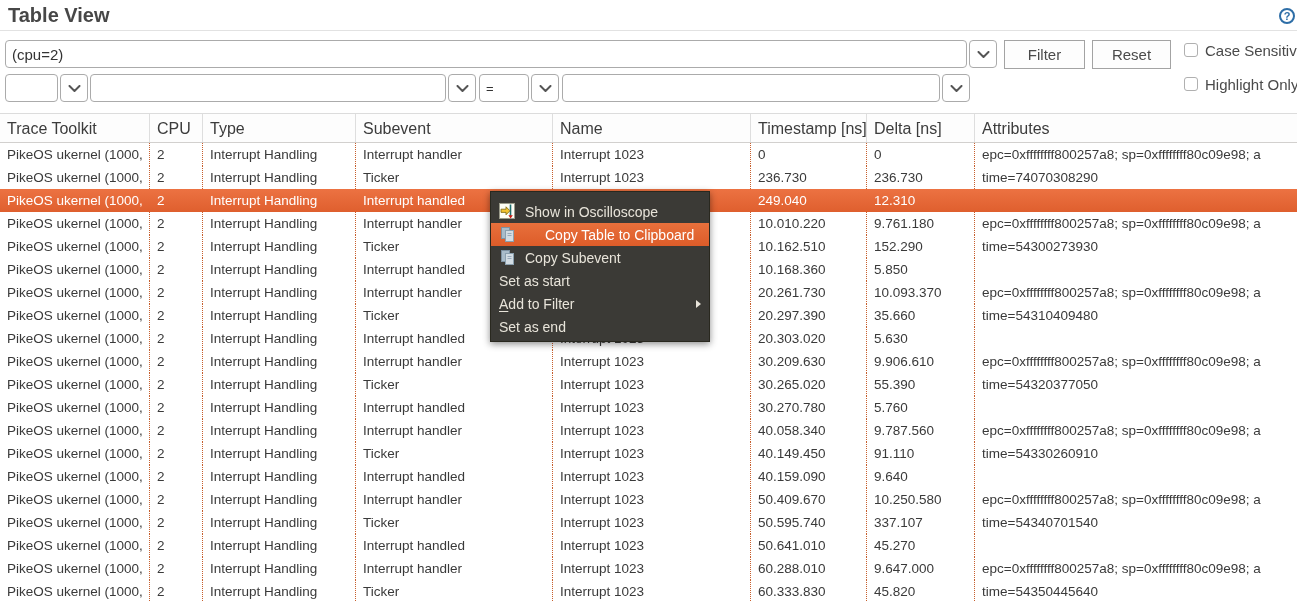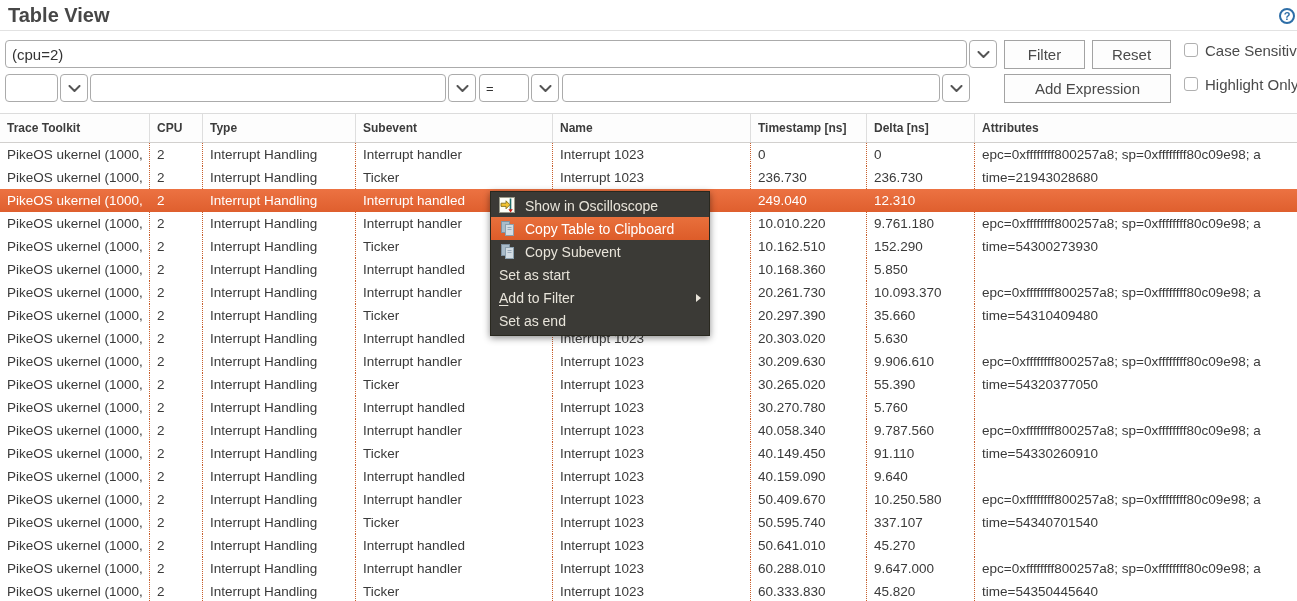--- a/index.html
+++ b/index.html
@@ -37,43 +37,43 @@
   .checkbox {
     position:absolute; width:14px; height:14px; background:#fff;
     border:1px solid #b0b0b0; border-radius:3px; cursor:pointer;
   }
   .check-label { position:absolute; font-size:15px; color:#4a4a4a; white-space:nowrap; }
   
   .table { position:absolute; left:0; top:113px; width:1297px; }
   .trow { display:grid; grid-template-columns:150px 53px 153px 197px 198px 116px 108px 1fr; }
   .thead { height:30px; border-top:1px solid #dcdcdc; border-bottom:1px solid #d2d0ce; background:#fdfdfd; }
   .thead .hcell {
-    font-size:12px; color:#3c3c3c; line-height:29px; padding-left:7px;
-    border-right:1px solid #dedede; overflow:hidden; white-space:nowrap;font-weight:bold;
+    font-size:16px; color:#3c3c3c; line-height:29px; padding-left:7px;
+    border-right:1px solid #dedede; overflow:hidden; white-space:nowrap;
   }
   .thead .hcell:last-child { border-right:none; }
   .drow { height:23px; background:#fff; cursor:default; }
   .drow .cell {
     font-size:13.5px; color:#3a3a3a; line-height:23px; padding-left:7px;
     border-right:1px dotted var(--grid-dot); overflow:hidden; white-space:nowrap;
   }
   .drow .cell:last-child { border-right:none; }
   .drow.selected { background:linear-gradient(var(--selection-hi),var(--selection)); }
   .drow.selected .cell { color:#fff; border-right-color:transparent; }
   
   .menu {
     position:absolute; left:490px; top:191px; width:220px;
     background:var(--menu-bg); border:1px solid #29281f;
-    box-shadow:0 2px 7px rgba(0,0,0,.45); padding:2px 0 3px 0; z-index:10;
+    box-shadow:0 2px 7px rgba(0,0,0,.45); padding:8px 0 3px 0; z-index:10;
   }
   .menu-item {
     height:23px; display:flex; align-items:center;
     color:#e8e4da; font-size:14px; padding:0 8px; cursor:pointer; white-space:nowrap;
   }
-  .menu-item.highlighted { background:linear-gradient(var(--menu-hi-top),var(--menu-hi)); color:#fff; }
+  .menu-item.highlighted { background:linear-gradient(var(--menu-hi-top),var(--menu-hi)); color:#fff;gap:20px; }
   .menu-item .mi-icon { width:17px; height:17px; margin-right:9px; flex:0 0 auto; }
   .menu-item u { text-decoration:underline; text-underline-offset:2px; }
   .submenu-arrow {
     margin-left:auto; width:0; height:0;
     border-left:5px solid #e8e4da; border-top:4px solid transparent; border-bottom:4px solid transparent;
   }
 </style>
 </head>
 <body>
 
@@ -121,21 +121,20 @@
     </span>
   </button>
   <input class="entry" style="left: 562px; top: 74px; width: 378px;" value="">
   <button class="combo-btn" style="left:942px; top:74px;">
     <span>
       <svg width="13" height="8" viewBox="0 0 13 8">
           <path d="M1.5 1 L6.5 6 L11.5 1" stroke="#555" stroke-width="2" fill="none" stroke-linecap="round" stroke-linejoin="round"></path>
         </svg>
     </span>
   </button>
-  <button class="push-btn" style="left:1004px; top:74px; width:167px;">Add Expression</button>
   <span class="checkbox" style="left:1184px; top:77px;"></span>
   <span class="check-label" style="left:1205px; top:76px;">Highlight Only</span>
 
   <div class="table">
     <div class="trow thead">
         <div class="hcell">Trace Toolkit</div>
         <div class="hcell">CPU</div>
         <div class="hcell">Type</div>
         <div class="hcell">Subevent</div>
         <div class="hcell">Name</div>
@@ -155,21 +154,21 @@
           <div class="cell">epc=0xffffffff800257a8; sp=0xffffffff80c09e98; a</div>
         </div>
         <div class="trow drow">
           <div class="cell">PikeOS ukernel (1000,</div>
           <div class="cell">2</div>
           <div class="cell">Interrupt Handling</div>
           <div class="cell">Ticker</div>
           <div class="cell">Interrupt 1023</div>
           <div class="cell">236.730</div>
           <div class="cell">236.730</div>
-          <div class="cell">time=21943028680</div>
+          <div class="cell">time=74070308290</div>
         </div>
         <div class="trow drow selected">
           <div class="cell">PikeOS ukernel (1000,</div>
           <div class="cell">2</div>
           <div class="cell">Interrupt Handling</div>
           <div class="cell">Interrupt handled</div>
           <div class="cell">Interrupt 1023</div>
           <div class="cell">249.040</div>
           <div class="cell">12.310</div>
           <div class="cell"></div>

